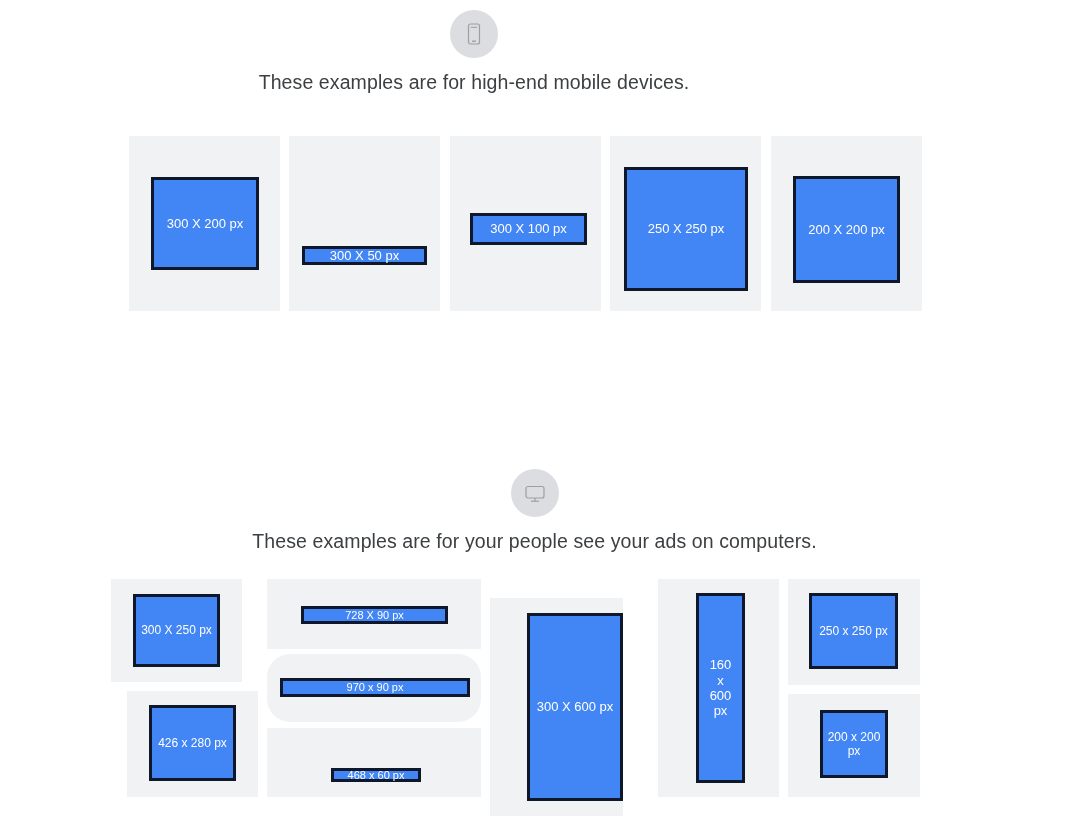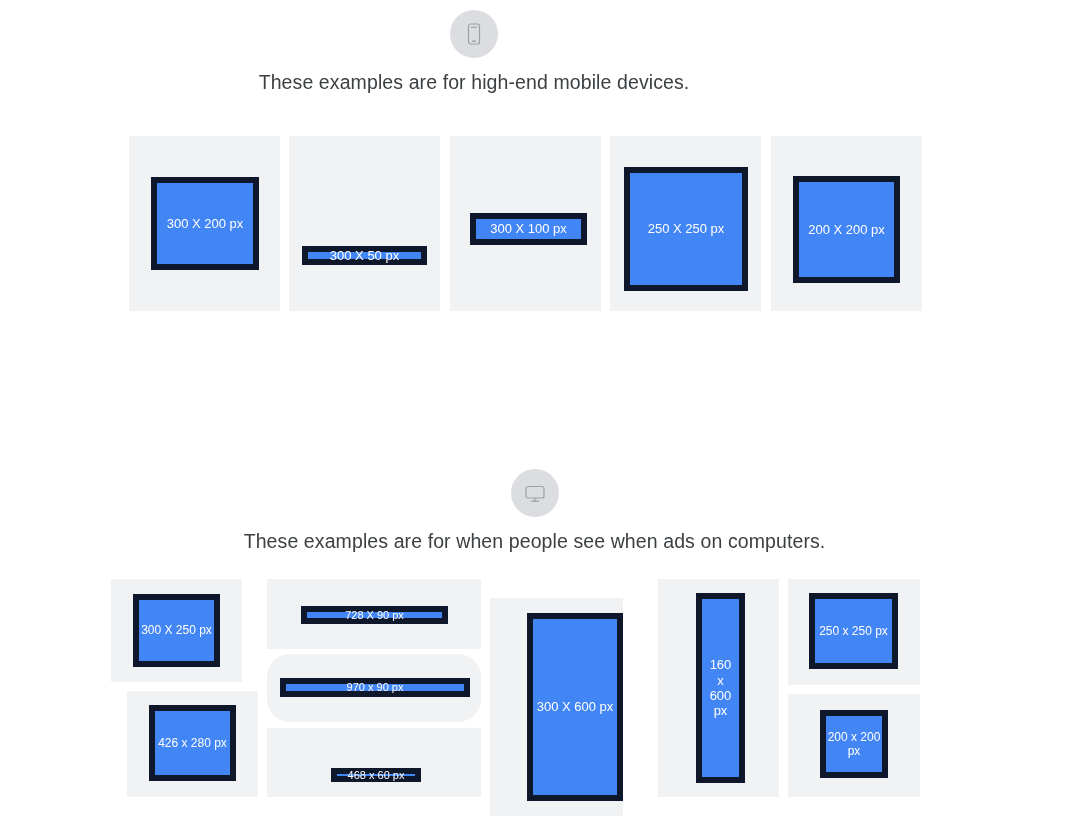--- a/index.html
+++ b/index.html
@@ -42,21 +42,21 @@
 
   
   .panel {
     background: #f1f2f3;
     position: absolute;
     box-sizing: border-box;
   }
   .adbox {
     position: absolute;
     background: #4285f4;
-    border: 6px solid #0f172a;
+    border: 3px solid #0f172a;
     box-sizing: border-box;
     color: #ffffff;
     display: flex;
     align-items: center;
     justify-content: center;
     text-align: center;
     line-height: 1.18;
   }
 
   
@@ -112,21 +112,21 @@
 </div>
 
 <div class="section-head" id="desktop-head">
   <div class="device-badge">
     <svg width="26" height="26" viewBox="0 0 26 26" aria-hidden="true">
       <rect x="4" y="6.5" width="18" height="11.5" rx="2" ry="2" fill="none" stroke="#9aa0a6" stroke-width="1.2"></rect>
       <line x1="13" y1="18" x2="13" y2="21" stroke="#9aa0a6" stroke-width="1.2"></line>
       <line x1="9" y1="21.2" x2="17" y2="21.2" stroke="#9aa0a6" stroke-width="1.2"></line>
     </svg>
   </div>
-  <div class="section-title">These examples are for when people see when ads on computers.</div>
+  <div class="section-title">These examples are for your people see your ads on computers.</div>
 </div>
 
 <div id="desktop-grid" style="position:absolute; left:0; top:0; width:1069px; height:816px; pointer-events:none;">
   <div style="pointer-events:auto;">
 
     <div class="panel" style="left:111px; top:579px; width:131px; height:103px;">
       <div class="adbox fs12" style="left:22px; top:15px; width:87px; height:73px;">300 X 250 px</div>
     </div>
 
     <div class="panel" style="left:127px; top:691px; width:131px; height:106px;">

